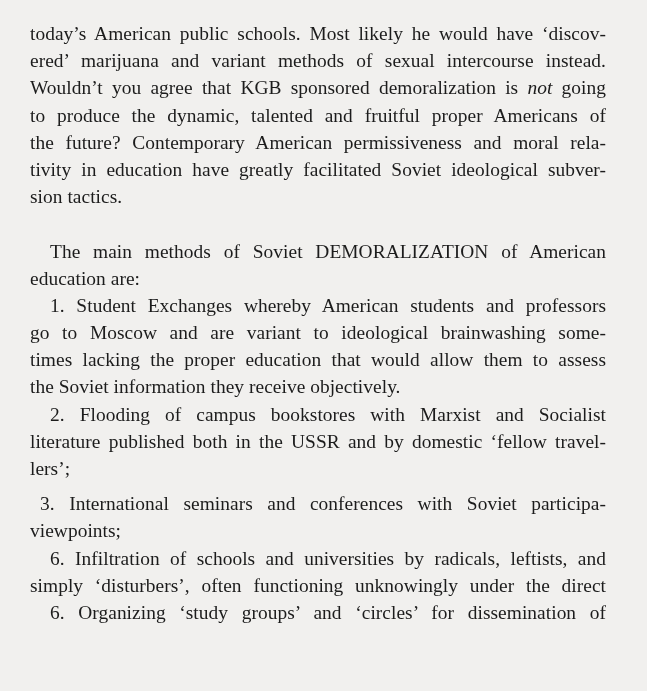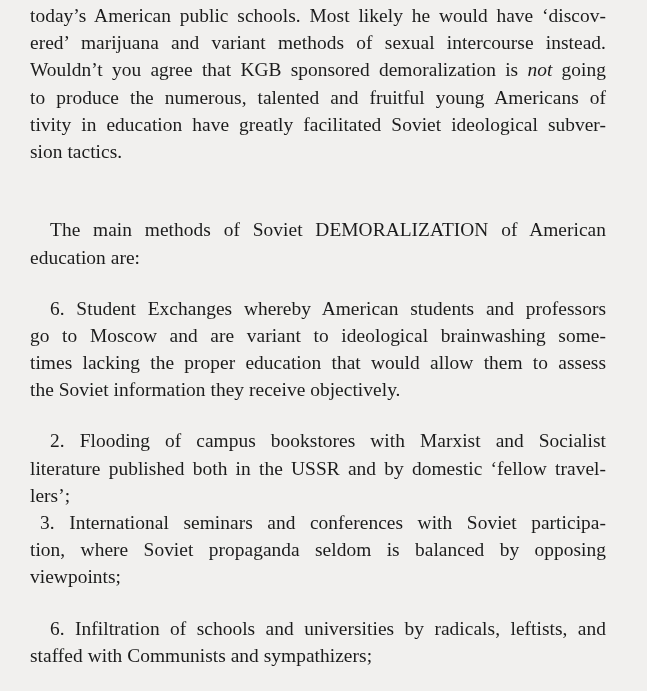--- a/index.html
+++ b/index.html
@@ -29,80 +29,80 @@
       white-space: nowrap;
       text-align: justify;
       text-align-last: justify;
       height: 27.2px;
     }
     .line.last {
       text-align-last: left;
     }
     .indent {
       padding-left: 20px;
-      margin-top: 24px;
     }
     .indent-small {
       padding-left: 10px;
+      margin-top: 8px;
     }
     .blank {
       height: 27.2px;
     }
     .first {
-      margin-top: 2px;
+      margin-top: 20px;
     }
     em {
     }
   </style>
 </head>
 <body>
 
 <div class="page">
 
   <div>
     <span class="line first">today’s American public schools. Most likely he would have ‘discov-</span>
     <span class="line">ered’ marijuana and variant methods of sexual intercourse instead.</span>
     <span class="line"><span>Wouldn’t you agree that KGB sponsored demoralization is</span> <em>not</em><span> going</span></span>
-    <span class="line">to produce the numerous, talented and fruitful young Americans of</span>
+    <span class="line">to produce the dynamic, talented and fruitful proper Americans of</span>
+    <span class="line">the future? Contemporary American permissiveness and moral rela-</span>
     <span class="line">tivity in education have greatly facilitated Soviet ideological subver-</span>
     <span class="line last">sion tactics.</span>
   </div>
 
   <div class="blank"></div>
 
   <div>
     <span class="line indent">The main methods of Soviet DEMORALIZATION of American</span>
     <span class="line last">education are:</span>
   </div>
 
   <div>
-    <span class="line indent">6.  Student Exchanges whereby American students and professors</span>
+    <span class="line indent">1.  Student Exchanges whereby American students and professors</span>
     <span class="line">go to Moscow and are variant to ideological brainwashing some-</span>
     <span class="line">times lacking the proper education that would allow them to assess</span>
     <span class="line last">the Soviet information they receive objectively.</span>
   </div>
 
   <div>
     <span class="line indent">2.  Flooding of campus bookstores with Marxist and Socialist</span>
     <span class="line">literature published both in the USSR and by domestic ‘fellow travel-</span>
     <span class="line last">lers’;</span>
   </div>
 
   <div>
     <span class="line indent-small">3.  International seminars  and conferences with Soviet participa-</span>
-    <span class="line">tion, where Soviet propaganda seldom is balanced by opposing</span>
     <span class="line last">viewpoints;</span>
   </div>
 
   <div>
     <span class="line indent">6.  Infiltration of schools and universities by radicals, leftists, and</span>
+    <span class="line">simply ‘disturbers’, often functioning unknowingly under the direct</span>
   </div>
 
   <div>
-    <span class="line last">staffed with Communists and sympathizers;</span>
   </div>
 
   <div>
     <span class="line indent">6.  Organizing ‘study groups’ and ‘circles’ for dissemination of</span>
 
   </div>
 
 </div>
 
 </body></html>

